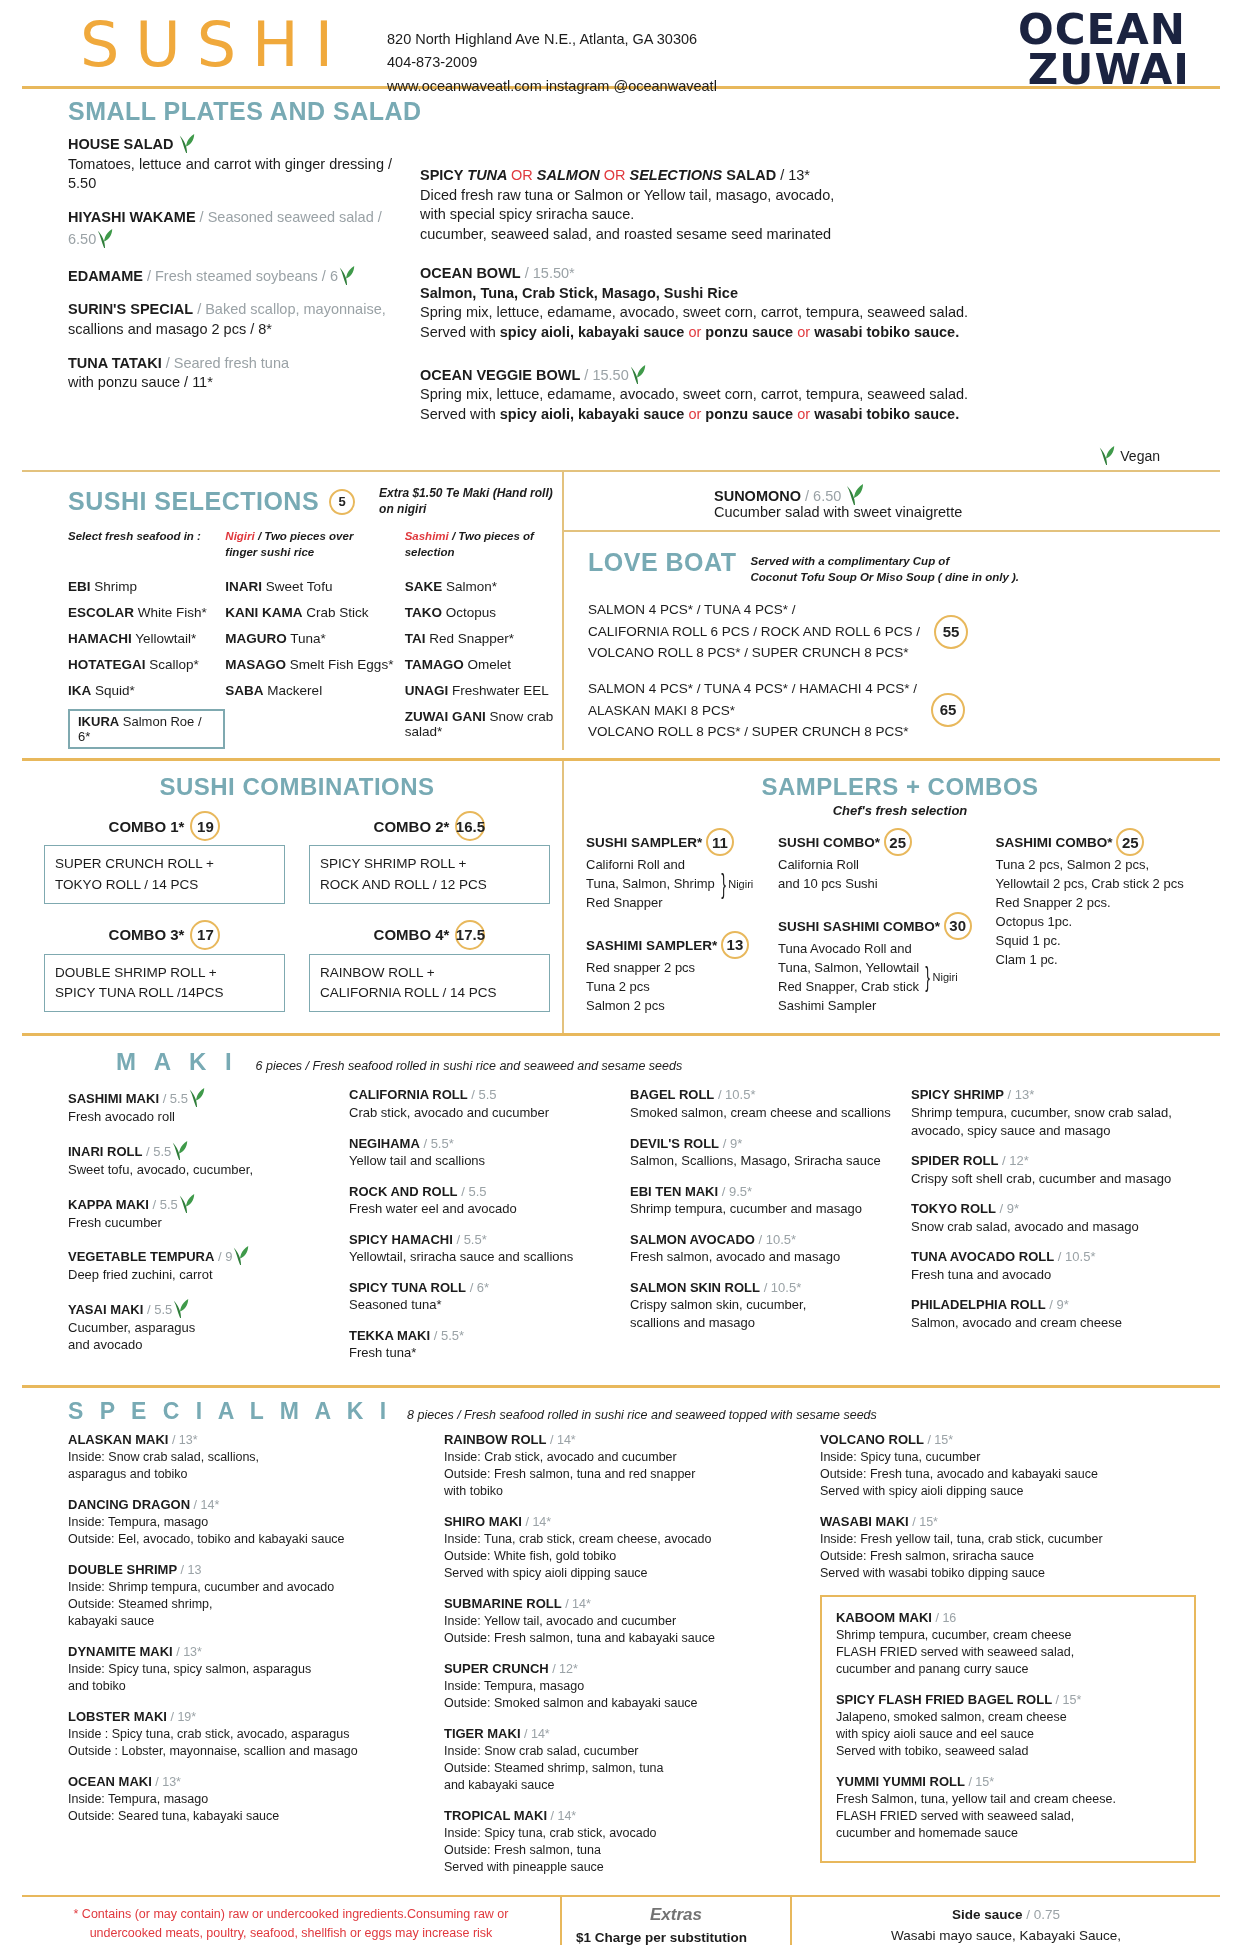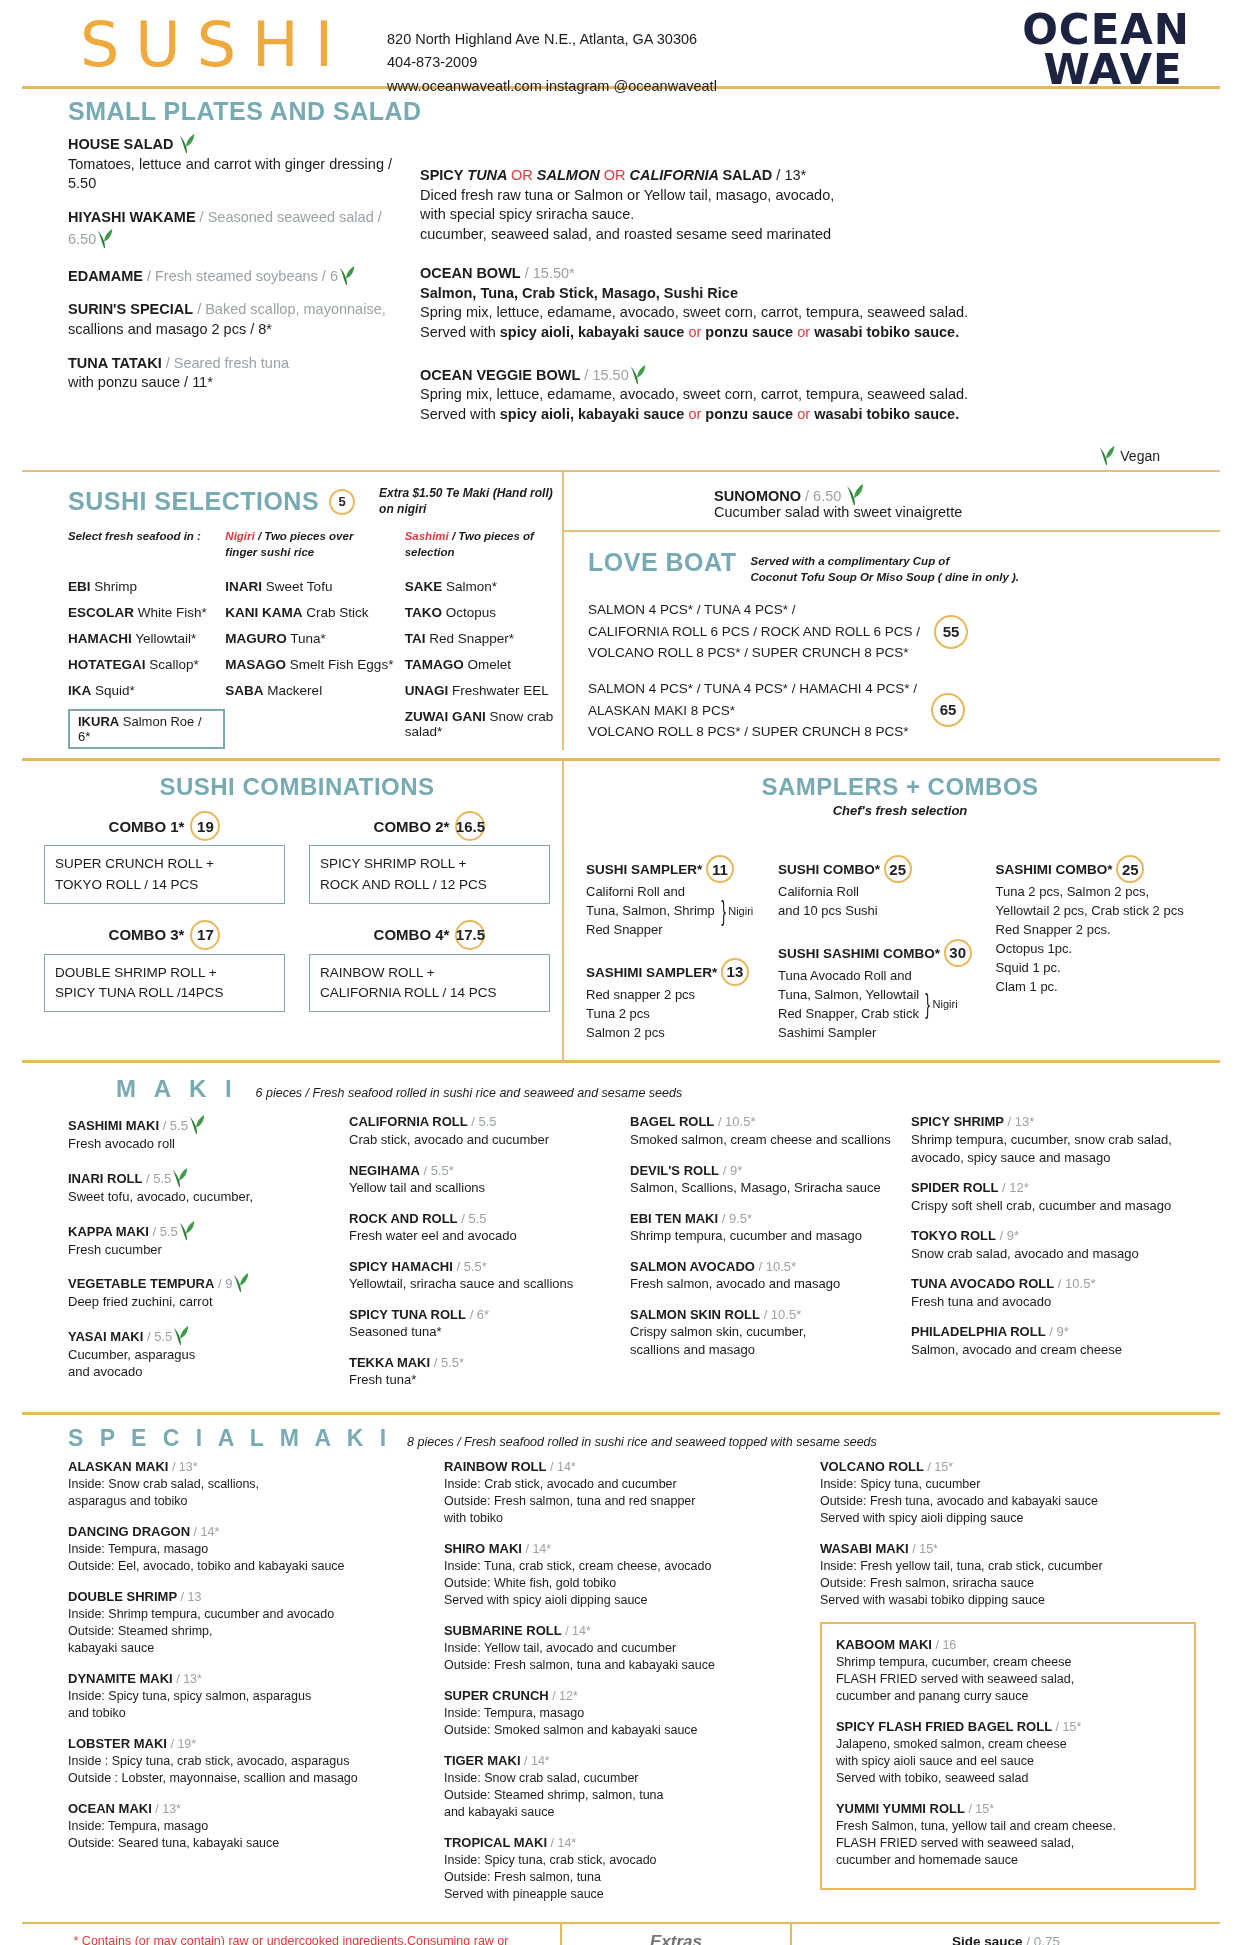--- a/index.html
+++ b/index.html
@@ -80,21 +80,21 @@
   .s3 { display:flex; }
   .s3 .left { width: 540px; padding-left: 10px; }
   .s3 .right { flex:1; padding-left: 16px; }
   .s3 h2 { font-size: 24px; text-align:center; padding-top: 12px; }
   .combo-grid { display:flex; flex-wrap:wrap; padding-top: 10px; }
   .combo { width: 50%; padding: 0 12px 16px 12px; }
   .combo-hd { display:flex; align-items:center; justify-content:center; gap:6px; font-weight:bold; font-size:15px; }
   .combo-box { border:1.5px solid #7fa9b0; padding:8px 10px; margin-top:4px; font-size:13.5px; line-height:1.5; }
   .chef { text-align:center; font-style:italic; font-weight:bold; font-size:13px; padding-top:2px; }
   .samp-grid { display:flex; padding-top: 10px; font-size:13px; }
-  .samp-col { padding: 0 6px; margin-top: 27px; }
+  .samp-col { padding: 0 6px; }
   .samp { margin-bottom: 18px; position:relative; line-height:1.45; }
   .samp .t { font-weight:bold; font-size:13.5px; }
 
   
   .maki-head { display:flex; align-items:baseline; gap:18px; padding: 12px 0 4px 46px; }
   .maki-head h2 { font-size: 24px; letter-spacing: 6px; margin-left: 48px; }
   .maki-head .sub { font-style:italic; font-size:12.5px; }
   .maki-grid { display:flex; padding: 6px 28px 10px 46px; }
   .maki-col { width: 25%; padding-right: 14px; }
   .mk { margin-bottom: 13px; font-size: 13px; line-height:1.35; }
@@ -128,21 +128,21 @@
 
   <div class="header">
     <div class="brand-sushi">SUSHI</div>
     <div class="contact">
       <div>820 North Highland Ave N.E., Atlanta, GA 30306</div>
       <div>404-873-2009</div>
       <div>www.oceanwaveatl.com   instagram  @oceanwaveatl</div>
     </div>
     <div class="ocean-wave">
       <div>OCEAN</div>
-      <div class="l2">WAVE</div>
+      <div class="l2">ZUWAI</div>
     </div>
   </div>
   <div class="sep-gold"></div>
 
   <h2 class="sec-title" style="font-size:25px;padding:8px 0 0 46px;">SMALL PLATES AND SALAD</h2>
   <div class="s1">
     <div class="col-l" id="sp-left">
         <div class="it">
           <div><span class="nm">HOUSE SALAD</span> <span class="leaf"><svg viewBox="0 0 20 24" width="18" height="22">
                 <path d="M9 23 C8 14 10 7 18 2 C18 9 14 14 9 16 Z" fill="#3f9a4a"></path>
@@ -156,21 +156,21 @@
             </svg></span></div>
         <div class="it"><span class="nm">EDAMAME</span> <span class="slash"><span class="slash">/</span> Fresh steamed soybeans / 6</span><span class="leaf"><svg viewBox="0 0 20 24" width="18" height="22">
               <path d="M9 23 C8 14 10 7 18 2 C18 9 14 14 9 16 Z" fill="#3f9a4a"></path>
               <path d="M9 23 C6 16 5 9 2 4 C7 9 10 16 10 23 Z" fill="#2f7d3a"></path>
             </svg></span></div>
         <div class="it"><span class="nm">SURIN'S SPECIAL</span> <span class="slash"><span class="slash">/</span> Baked scallop, mayonnaise,</span><div>scallions and masago 2 pcs / 8*</div></div>
         <div class="it"><span class="nm">TUNA TATAKI</span> <span class="slash"><span class="slash">/</span> Seared fresh tuna</span><div>with ponzu sauce / 11*</div></div>
       </div>
     <div class="col-r" id="sp-right">
         <div class="it" style="margin-bottom:20px">
-          <div><b>SPICY </b><b><i>TUNA </i></b><span class="red">OR </span><b><i>SALMON </i></b><span class="red">OR </span><b><i>CALIFORNIA </i></b><b>SALAD </b>/ 13*</div>
+          <div><b>SPICY </b><b><i>TUNA </i></b><span class="red">OR </span><b><i>SALMON </i></b><span class="red">OR </span><b><i>SELECTIONS </i></b><b>SALAD </b>/ 13*</div>
           <div>Diced fresh raw tuna or Salmon or Yellow tail, masago, avocado,</div>
           <div>with special spicy sriracha sauce.</div>
           <div>cucumber, seaweed salad, and roasted sesame seed marinated</div>
         </div>
         <div class="it" style="margin-bottom:20px">
           <div><b>OCEAN BOWL</b> <span class="slash">/ 15.50*</span></div>
           <div><b>Salmon, Tuna, Crab Stick, Masago, Sushi Rice</b></div>
           <div>Spring mix, lettuce, edamame, avocado, sweet corn, carrot, tempura, seaweed salad.</div>
           <div>Served with <b>spicy aioli, kabayaki sauce </b><span class="red">or </span><b>ponzu sauce </b><span class="red">or </span><b>wasabi tobiko sauce.</b></div>
         </div>

